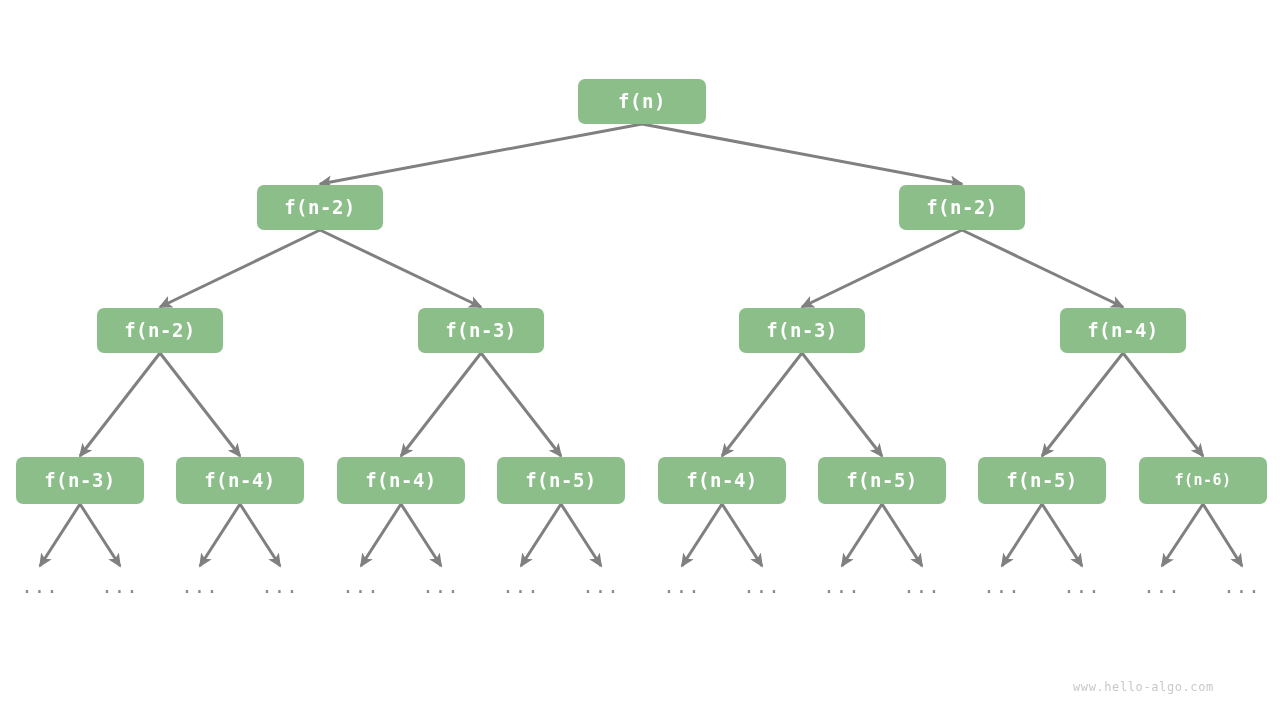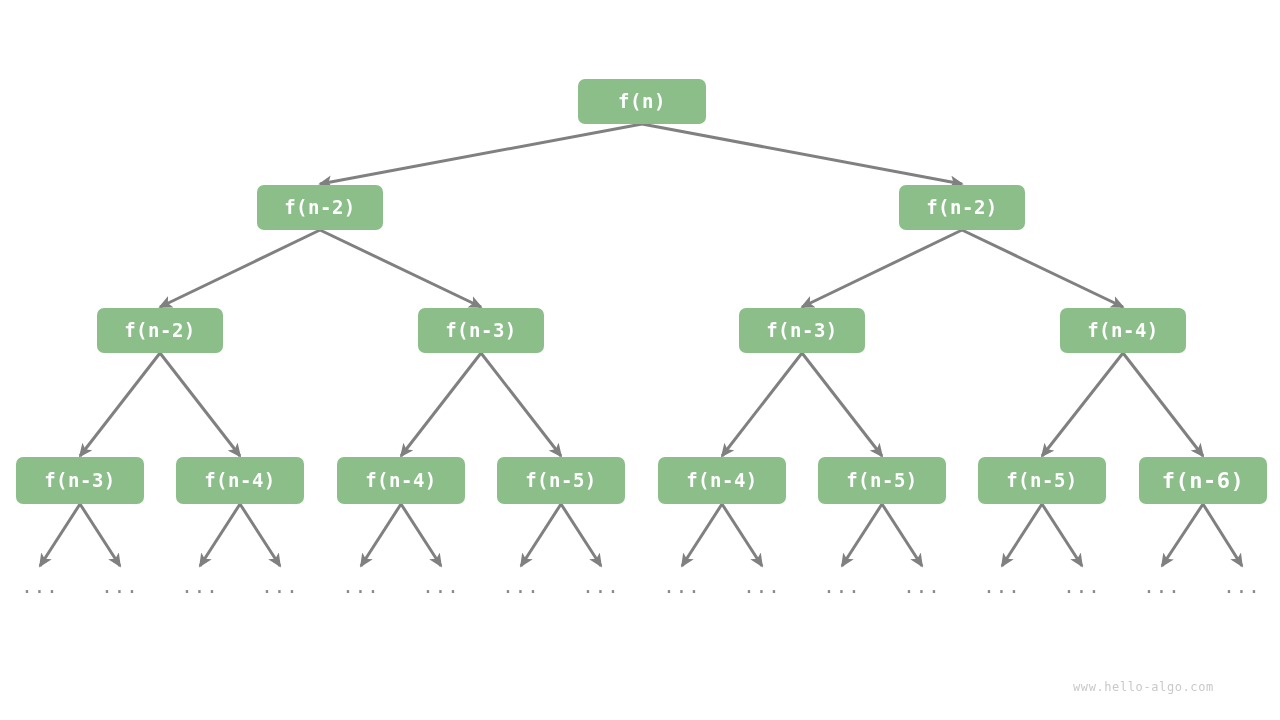--- a/index.html
+++ b/index.html
@@ -142,21 +142,21 @@
       </div>
       <div class="node" style="left: 658px; top: 456.5px; width: 128px; height: 47px; font-size: 19px; background: rgb(140, 190, 138); color: rgb(255, 255, 255);">
         <span>f(n-4)</span>
       </div>
       <div class="node" style="left: 818px; top: 456.5px; width: 128px; height: 47px; font-size: 19px; background: rgb(140, 190, 138); color: rgb(255, 255, 255);">
         <span>f(n-5)</span>
       </div>
       <div class="node" style="left: 978px; top: 456.5px; width: 128px; height: 47px; font-size: 19px; background: rgb(140, 190, 138); color: rgb(255, 255, 255);">
         <span>f(n-5)</span>
       </div>
-      <div class="node" style="left: 1139px; top: 456.5px; width: 128px; height: 47px; font-size: 22px; background: rgb(140, 190, 138); color: rgb(255, 255, 255);">
+      <div class="node" style="left: 1139px; top: 456.5px; width: 128px; height: 47px; font-size: 15px; background: rgb(140, 190, 138); color: rgb(255, 255, 255);">
         <span>f(n-6)</span>
       </div>
     </div>
 
   <div id="ellipsis-layer">
       <div class="dots" style="left: 40px; top: 586px; color: rgb(138, 138, 138);">...</div>
       <div class="dots" style="left: 120px; top: 586px; color: rgb(138, 138, 138);">...</div>
       <div class="dots" style="left: 200px; top: 586px; color: rgb(138, 138, 138);">...</div>
       <div class="dots" style="left: 280px; top: 586px; color: rgb(138, 138, 138);">...</div>
       <div class="dots" style="left: 361px; top: 586px; color: rgb(138, 138, 138);">...</div>

